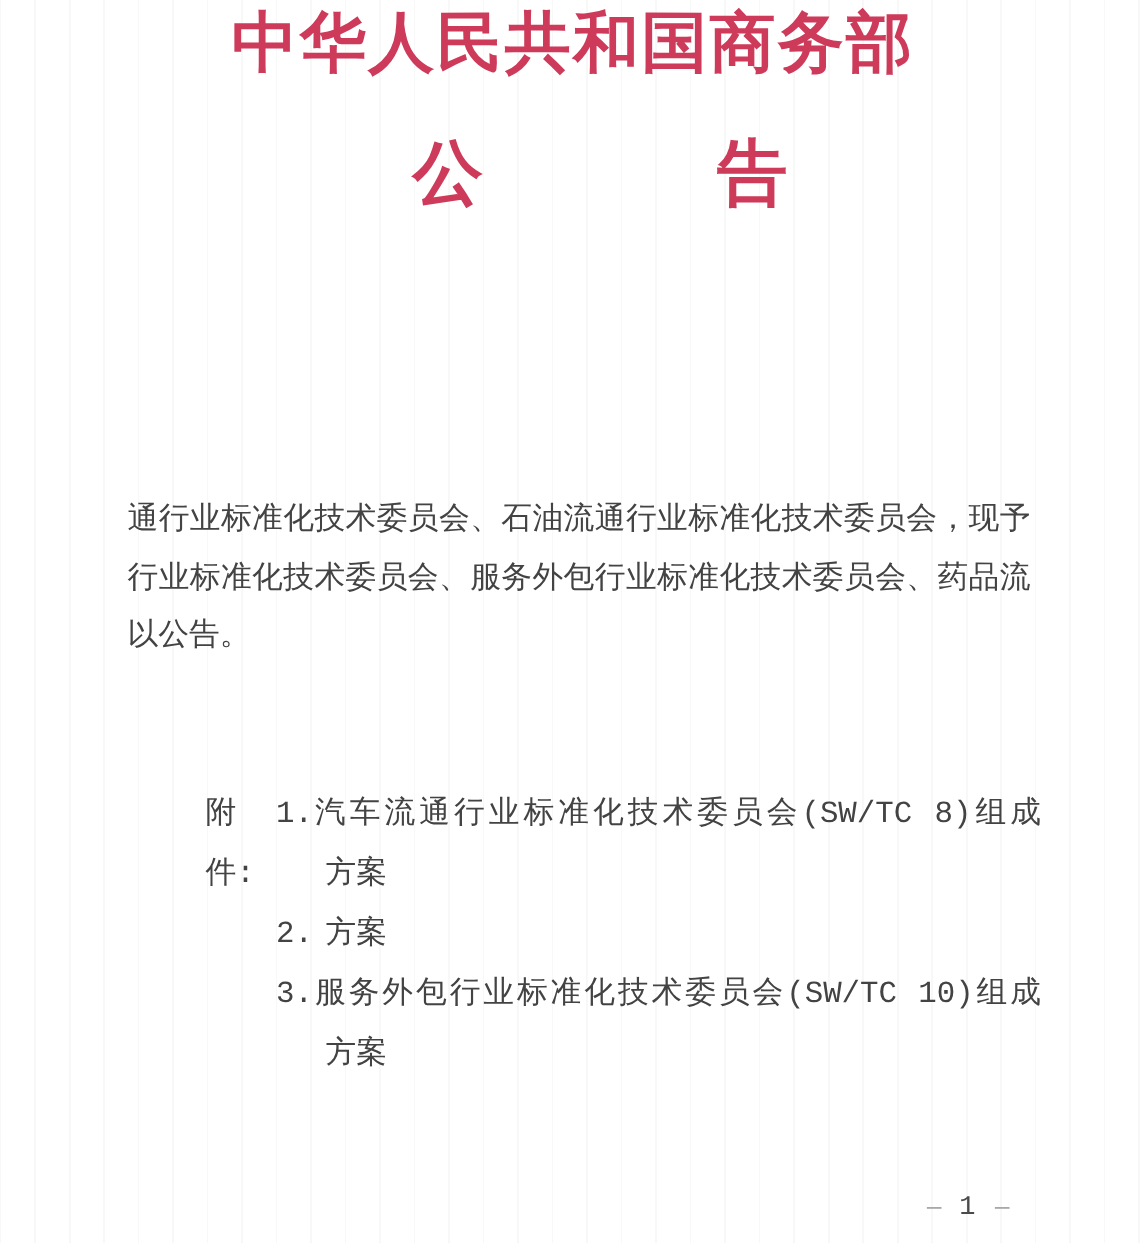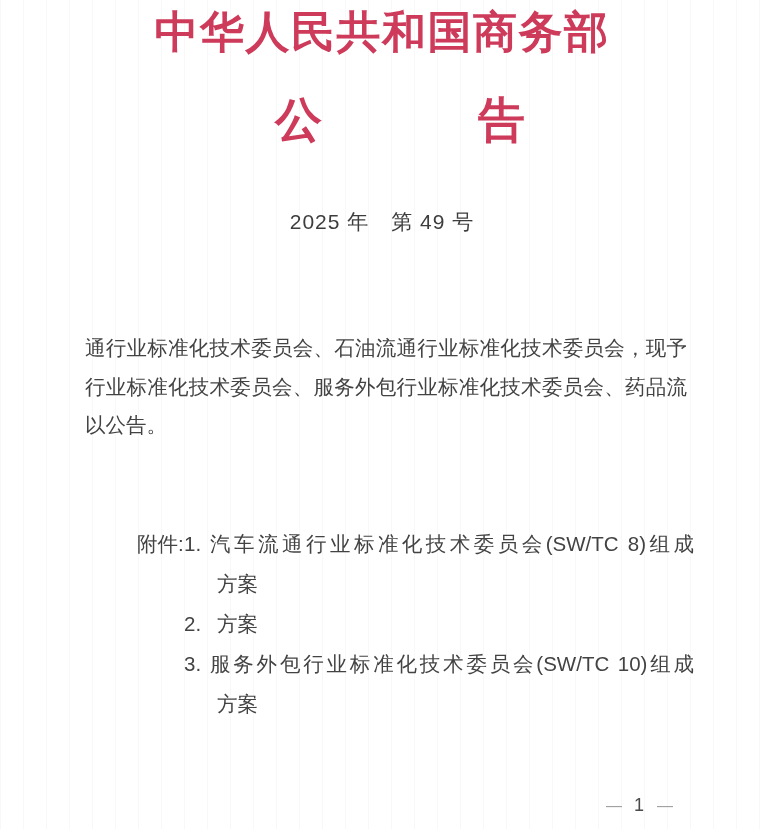--- a/index.html
+++ b/index.html
@@ -7,21 +7,21 @@
     padding: 0;
     background: #ffffff;
   }
   .page {
     position: relative;
     width: 764px;
     height: 829px;
     margin: 0 auto;
     background: #ffffff;
     overflow: hidden;
-    font-family: Liberation Sans, sans-serif;
+    font-family: Liberation Mono, monospace;
     color: #404040;
   }
   
   .page::before {
     content: "";
     position: absolute;
     inset: 0;
     background: repeating-linear-gradient(
       90deg,
       rgba(110, 115, 130, 0.05) 0px,
@@ -146,21 +146,20 @@
 
 <div class="page">
 
   <h1 class="org-title">中华人民共和国商务部</h1>
 
   <div class="announce-title">
     <span>公</span>
     <span>告</span>
   </div>
 
-  <div class="issue-line">2025 年　第 49 号</div>
 
   <div class="body-para">
     <div class="b-line">通行业标准化技术委员会、石油流通行业标准化技术委员会，现予</div>
     <div class="b-line">行业标准化技术委员会、服务外包行业标准化技术委员会、药品流</div>
     <div class="b-line last">以公告。</div>
   </div>
 
   <div class="attachments">
 
     <div class="att-item">

